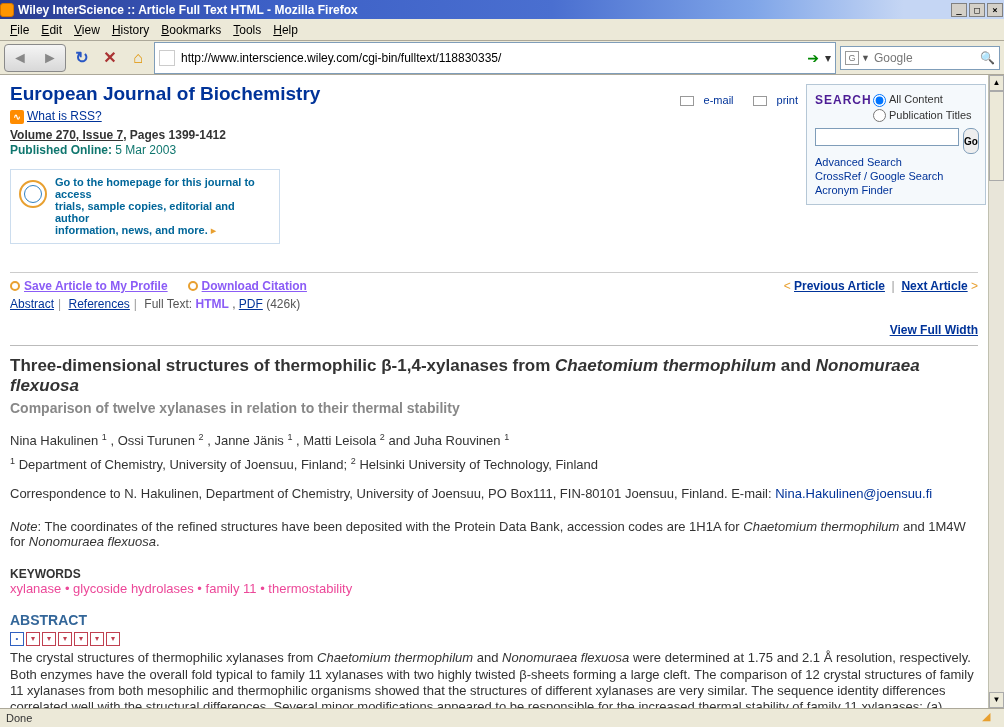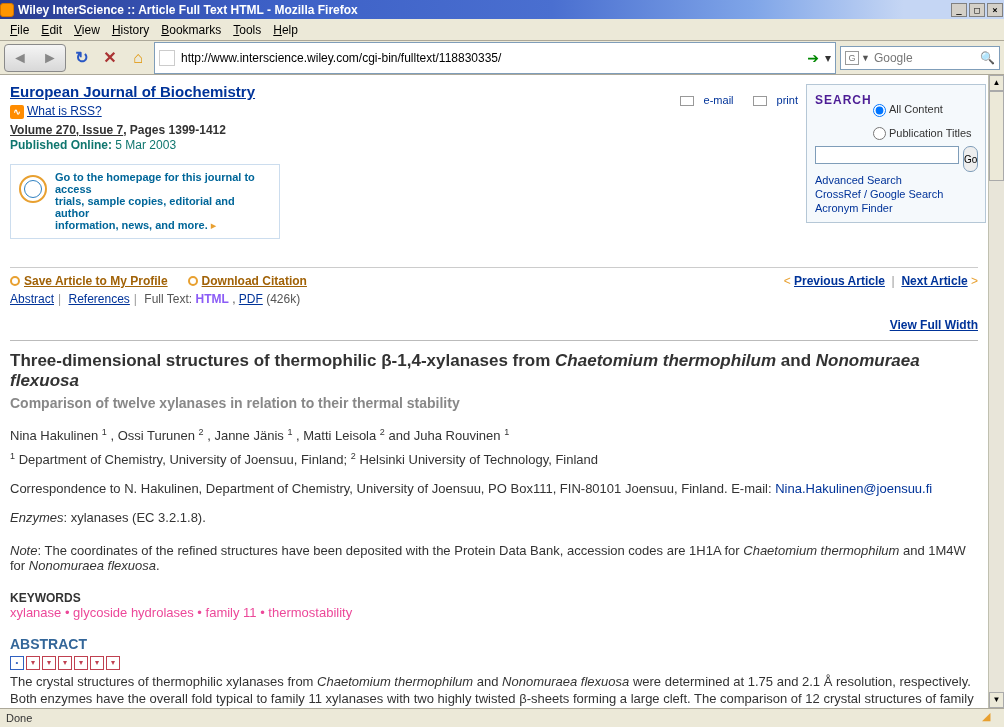--- a/index.html
+++ b/index.html
@@ -25,37 +25,37 @@
 .searchbar { width:160px; height:24px; border:1px solid #7f9db9; background:white; display:flex; align-items:center; padding:0 4px; font-size:12px; color:#777; }
 .searchbar .g { width:14px; height:14px; border:1px solid #999; margin-right:2px; font-size:9px; text-align:center; line-height:12px; }
 .searchbar .dd { font-size:9px; color:#555; margin-right:4px; }
 .searchbar .mag { margin-left:auto; font-size:12px; }
 .content-wrap { height:633px; display:flex; background:white; }
 .content { flex:1; overflow:auto; padding:8px 10px; font-family:Arial,sans-serif; background:white; }
 .scrollbar { width:16px; background:#e8e5d9; border-left:1px solid #c0c0b0; display:flex; flex-direction:column; }
 .scrollbar .arr { height:16px; border:1px solid #aaa; background:#ece9d8; font-size:8px; text-align:center; line-height:14px; }
 .scrollbar .thumb { height:90px; border:1px solid #aaa; background:#ece9d8; }
 .scrollbar .track { flex:1; }
-.journal-link { color:#003399; font-size:15px; font-weight:bold; text-decoration:underline; }
+.journal-link { color:#003399; font-size:19px; font-weight:bold; }
 .rss-row { margin-top:4px; font-size:12px; }
 .rss-row .rss-ic { display:inline-block; width:14px; height:14px; background:#ff8c00; color:white; font-size:9px; font-weight:bold; text-align:center; line-height:14px; border-radius:2px; margin-right:3px; vertical-align:middle; }
 .rss-row a { color:#003399; text-decoration:underline; }
 .volrow { margin-top:4px; font-size:12px; color:#333; }
 .volrow .u { font-weight:bold; text-decoration:underline; }
 .volrow .pages { font-weight:bold; }
 .pubonline { font-size:12px; color:#0f766e; margin-top:1px; }
 .pubonline b { font-weight:bold; }
 .promo { margin-top:12px; border:1px solid #ccddee; padding:6px 8px; display:flex; gap:8px; width:270px; font-size:11px; color:#006699; }
 .promo .globe { width:28px; height:28px; border:2px solid #e8a030; border-radius:50%; position:relative; flex-shrink:0; margin-top:4px; }
 .promo .globe::after { content:""; position:absolute; inset:3px; border:1px solid #3080c0; border-radius:50%; }
 .promo .ptxt b { font-weight:bold; }
 .promo .arr2 { color:#e8a030; }
 .actions-row { margin-top:28px; border-top:1px solid #ccc; padding-top:6px; display:flex; align-items:center; font-size:12px; }
 .bullet-ic { display:inline-block; width:10px; height:10px; border:2px solid #e8a030; border-radius:50%; margin-right:4px; vertical-align:middle; }
-.actions-row a { color:#a16207; font-weight:bold; text-decoration:underline; }
+.actions-row a { color:#8b5cf6; font-weight:bold; text-decoration:underline; }
 .actions-row .sp { width:20px; }
 .prevnext { margin-left:auto; font-size:12px; color:#999; }
 .prevnext a { color:#003399; text-decoration:underline; }
 .prevnext .l { color:#e8a030; }
 .tabs-row { margin-top:4px; font-size:12px; color:#555; }
 .tabs-row a { color:#003399; text-decoration:underline; }
 .tabs-row .sep { color:#999; padding:0 4px; }
 .tabs-row b { color:#8b5cf6; }
 .fullwidth { text-align:right; margin-top:12px; font-size:12px; }
 .fullwidth a { color:#003399; font-weight:bold; text-decoration:underline; }
@@ -77,25 +77,25 @@
 .kw-list { font-size:13px; color:#ec4899; }
 .abs-h { margin-top:16px; font-size:14px; font-weight:bold; color:#336699; }
 .sec-icons { margin-top:4px; display:flex; gap:2px; }
 .sec-icons div { width:14px; height:14px; border:1px solid #c04050; font-size:8px; text-align:center; line-height:12px; color:#c04050; }
 .sec-icons div:first-child { border-color:#3060c0; color:#3060c0; }
 .abs-text { margin-top:4px; font-size:13px; color:#333; line-height:1.25; }
 .abs-text i { font-style:italic; }
 .sidebox { position:absolute; right:18px; top:84px; width:180px; border:1px solid #b5c7d6; background:#f5f9fc; padding:8px; font-size:11px; z-index:5; }
 .sidebox .srch-h { color:#4c1d95; font-weight:bold; letter-spacing:1px; font-size:12px; display:inline; }
 .sidebox .radio-row { display:block; margin-left:58px; margin-top:-14px; }
-.sidebox .radio-row label { display:block; font-size:11px; color:#333; margin-bottom:2px;margin-top:10px; }
+.sidebox .radio-row label { display:block; font-size:11px; color:#333; margin-bottom:2px; }
 .sidebox .radio-row input { vertical-align:middle; margin-right:3px; }
 .sidebox .searchfield { margin-top:6px; display:flex; gap:4px; }
 .sidebox .searchfield input[type=text] { flex:1; border:1px solid #7f9db9; height:18px; font-size:11px; }
-.sidebox .searchfield button { border:1px solid #7f9db9; background:#eee; font-size:10px; height:26px; width:24px; border-radius:7px; cursor:pointer; }
+.sidebox .searchfield button { border:1px solid #7f9db9; background:#eee; font-size:10px; height:26px; width:24px; border-radius:7px; cursor:pointer;font-weight:bold; }
 .sidebox a { display:block; color:#003399; margin-top:2px; font-size:11px; }
 .emailprint { position:absolute; right:206px; top:94px; font-size:11px; color:#003399; z-index:4; }
 .emailprint span { margin-left:8px; }
 .emailprint .ic { display:inline-block; width:14px; height:10px; border:1px solid #999; vertical-align:middle; margin-right:2px; }
 .statusbar { height:19px; background:#ece9d8; border-top:1px solid #aca899; display:flex; align-items:center; padding:0 6px; font-size:11px; color:#333; }
 .statusbar .grip { margin-left:auto; width:16px; height:16px; color:#e8a030; }
 </style>
 </head>
 <body>
 
@@ -209,23 +209,20 @@
 
   <div class="authors">
     Nina Hakulinen <sup>1</sup> , Ossi Turunen <sup>2</sup> , Janne Jänis <sup>1</sup> , Matti Leisola <sup>2</sup> and Juha Rouvinen <sup>1</sup>
   </div>
   <div class="affil">
     <sup>1</sup><span> Department of Chemistry, University of Joensuu, Finland; </span><sup>2</sup><span> Helsinki University of Technology, Finland</span>
   </div>
   <div class="corresp">
     <span>Correspondence to N. Hakulinen, Department of Chemistry, University of Joensuu, PO Box111, FIN-80101 Joensuu, Finland. E-mail: </span><a>Nina.Hakulinen@joensuu.fi</a>
   </div>
-  <div class="enzymes">
-    <i>Enzymes</i><span>: xylanases (EC 3.2.1.8).</span>
-  </div>
   <div class="note">
     <i>Note</i><span>: The coordinates of the refined structures have been deposited with the Protein Data Bank, accession codes are 1H1A for </span><i>Chaetomium thermophilum</i><span> and 1M4W for </span><i>Nonomuraea flexuosa</i><span>.</span>
   </div>
   <div class="kw-h">KEYWORDS</div>
   <div class="kw-list">xylanase • glycoside hydrolases • family 11 • thermostability</div>
 
   <div class="abs-h">ABSTRACT</div>
   <div class="sec-icons">
     <div>•</div>
     <div>▾</div>

